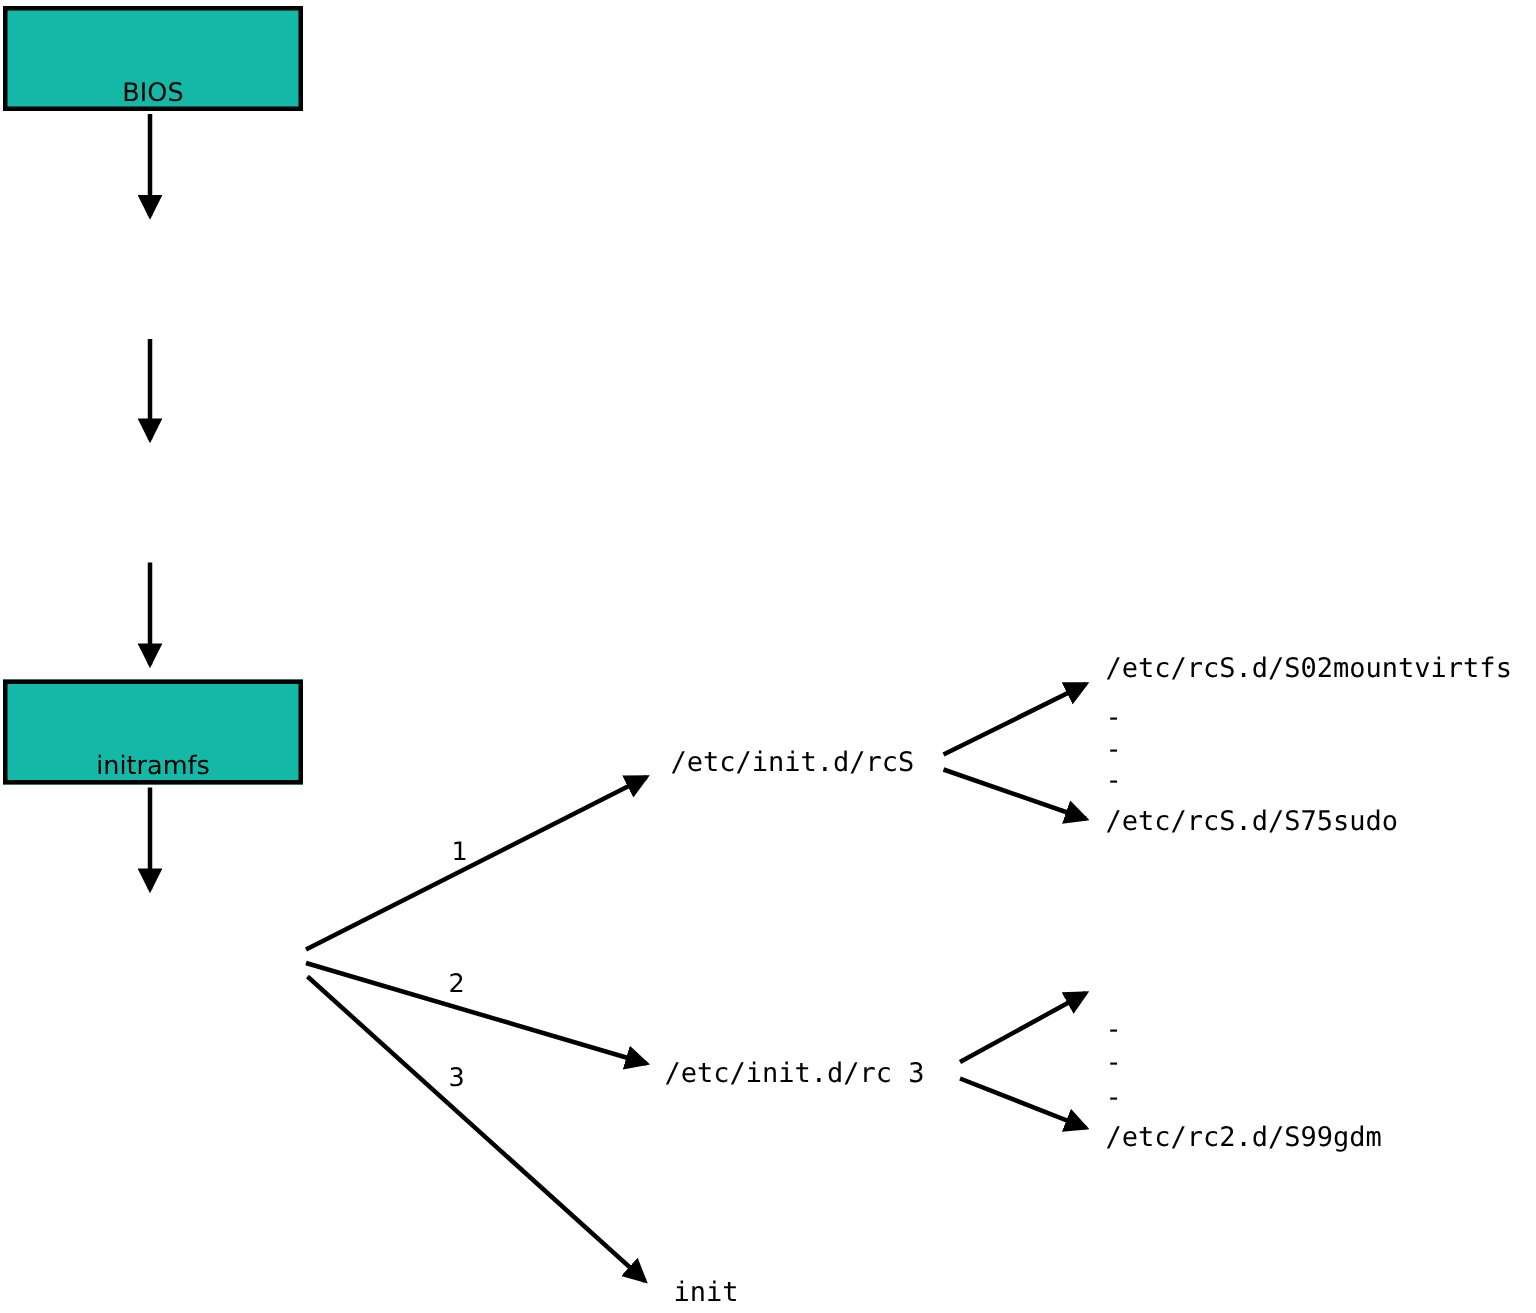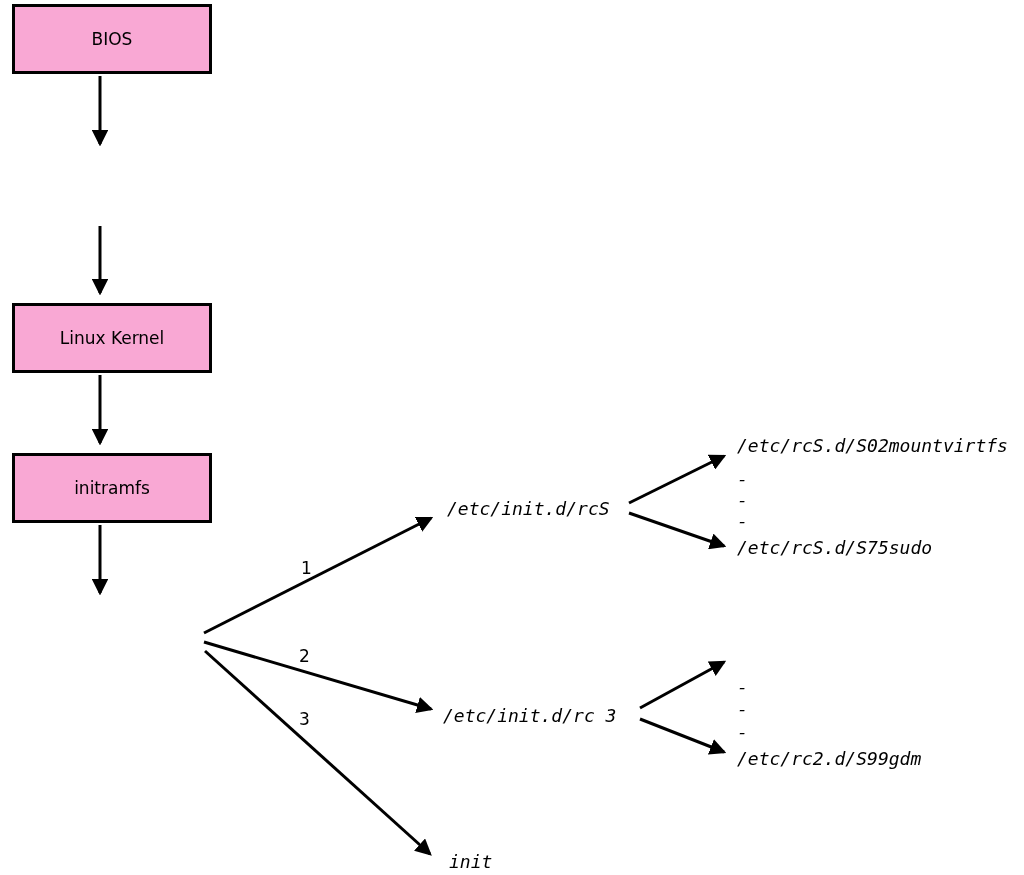--- a/index.html
+++ b/index.html
@@ -16,28 +16,28 @@
     font-family: "DejaVu Sans", sans-serif;
     overflow: hidden;
   }
   .arrows {
     position: absolute;
     left: 0;
     top: 0;
   }
   .box {
     position: absolute;
-    left: 12px;
+    left: 2px;
     width: 200px;
     height: 70px;
     border: 3px solid #000000;
     box-sizing: border-box;
-    background: #f9a8d4;
+    background: #14b8a6;
     display: flex;
-    align-items: center;
+    align-items: flex-end;
     justify-content: center;
   }
   .box-label {
     font-size: 17px;
     line-height: 1;
   }
   .note {
     position: absolute;
     font-size: 17px;
     line-height: 1;
@@ -47,21 +47,20 @@
     position: absolute;
     font-size: 17px;
     line-height: 1;
   }
   .mono {
     position: absolute;
     font-family: "DejaVu Sans Mono", monospace;
     font-size: 18px;
     line-height: 1;
     white-space: nowrap;
-    font-style: italic;
   }
 </style>
 </head>
 <body>
 
 <div class="canvas">
 
   <svg class="arrows" width="1024" height="875" viewBox="0 0 1024 875">
     <defs>
       <marker id="ah" viewBox="0 0 10 10" refX="8.5" refY="5" markerWidth="5.5" markerHeight="5.5" orient="auto-start-reverse">
@@ -79,23 +78,20 @@
       <line x1="629" y1="503" x2="724" y2="456"></line>
       <line x1="629" y1="513" x2="724" y2="546"></line>
       <line x1="640" y1="708" x2="724" y2="662"></line>
       <line x1="640" y1="719" x2="724" y2="752"></line>
     </g>
   </svg>
 
   <div class="box" style="top:4px">
     <span class="box-label">BIOS</span>
   </div>
-  <div class="box" style="top:303px">
-    <span class="box-label">Linux Kernel</span>
-  </div>
   <div class="box" style="top:453px">
     <span class="box-label">initramfs</span>
   </div>
 
 
   <div class="num" style="left:301px;top:560px">1</div>
   <div class="num" style="left:299px;top:648px">2</div>
   <div class="num" style="left:299px;top:711px">3</div>
 
   <div class="mono" style="left:447px;top:500px">/etc/init.d/rcS</div>

